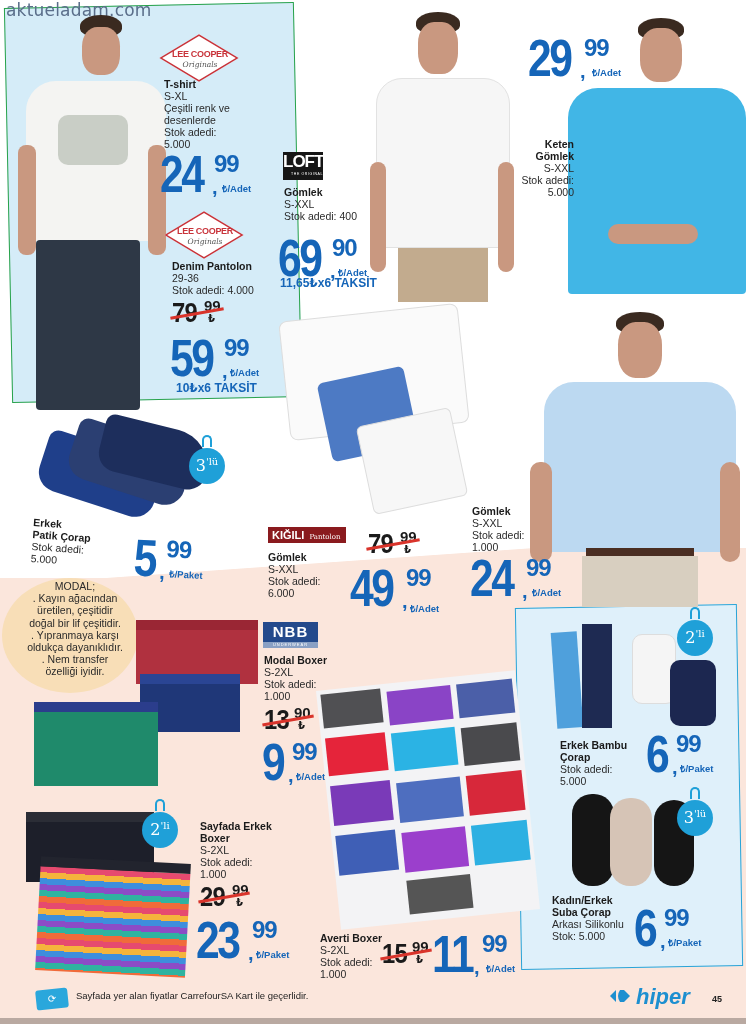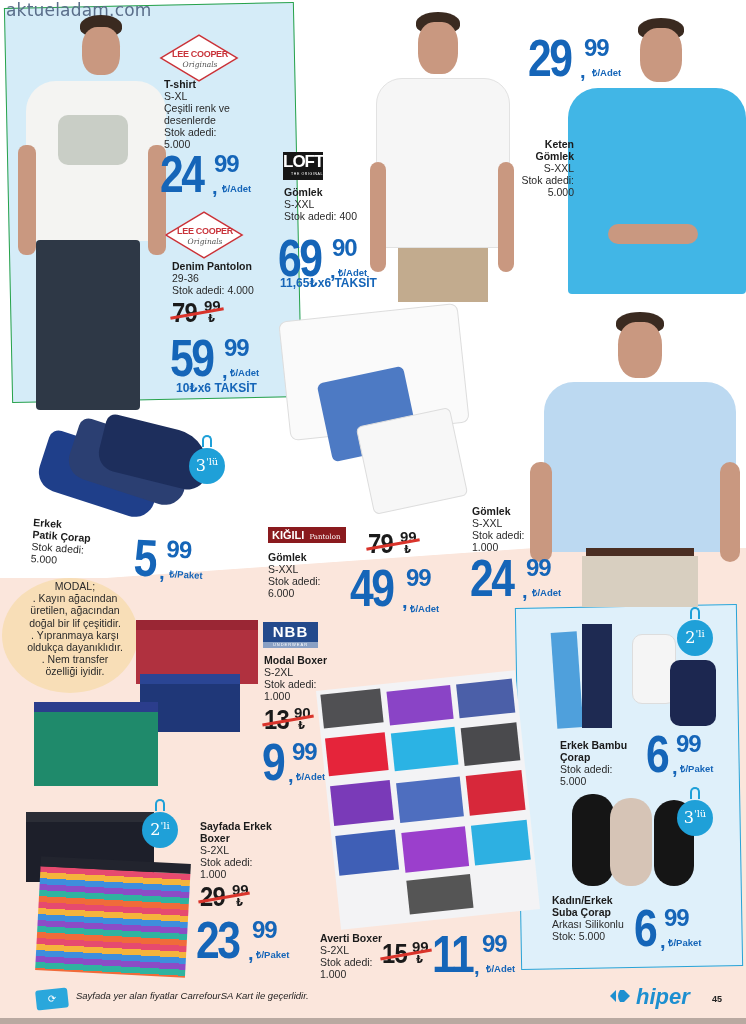--- a/index.html
+++ b/index.html
@@ -60,21 +60,21 @@
   .modal-circle { position:absolute; left:2px; top:578px; width:136px; height:115px; border-radius:50%; background:#f8deb7; }
   .modal-text { position:absolute; left:0px; top:580px; width:150px; text-align:center; font-size:10.5px; line-height:12.2px; color:#2a2a2a; }
 
   
   .shape { position:absolute; }
   .skin { background:#c99880; }
   .hair { background:#3a2a20; border-radius:50% 50% 40% 40%; }
 
   
   .card-icon { position:absolute; left:36px; top:989px; width:32px; height:20px; background:#2aa7dc; border-radius:3px; transform: rotate(-6deg); color:#fff; font-size:10px; text-align:center; line-height:20px; }
-  .footer-text { position:absolute; left:76px; top:990px; font-size:9.5px; color:#222;font-style:italic; }
+  .footer-text { position:absolute; left:76px; top:990px; font-size:9.5px; color:#222; }
   .hiper { position:absolute; left:608px; top:984px; font-size:22px; font-style:italic; font-weight:bold; color:#1d8fd0; }
   .hiper-logo { position:absolute; left:608px; top:988px; width:24px; height:16px; }
   .page-num { position:absolute; left:712px; top:994px; font-size:9px; font-weight:bold; color:#222; }
 </style>
 </head>
 <body>
 
 <div class="peach-bg2"></div>
 <div class="abs" style="left:0;top:548px;width:746px;height:30px;background:linear-gradient(176deg,#ffffff 45%,#fbe6dc 46%);"></div>
 <div class="footer-border"></div>
@@ -248,21 +248,21 @@
   <span class="int">24</span>
   <span class="comma" style="left:52px;top:28px;">,</span>
   <span class="dec" style="left:56px;top:4px;">99</span>
   <span class="unit" style="left:62px;top:34px;">₺/Adet</span>
 </div>
 
 <div class="modal-circle"></div>
 <div class="modal-text">
   <div>MODAL;</div>
   <div>. Kayın ağacından</div>
-  <div>üretilen, ağacından</div>
+  <div>üretilen, çeşitidir</div>
   <div>doğal bir lif çeşitidir.</div>
   <div>. Yıpranmaya karşı</div>
   <div>oldukça dayanıklıdır.</div>
   <div>. Nem transfer</div>
   <div>özelliği iyidir.</div>
 </div>
 
 <div class="shape" style="left:32px;top:616px;width:230px;height:180px;">
   <div class="shape" style="left:104px;top:4px;width:122px;height:64px;background:#b0313f;border-top:10px solid #9a2634;"></div>
   <div class="shape" style="left:108px;top:58px;width:100px;height:58px;background:#1f3778;border-top:10px solid #2a4594;"></div>

